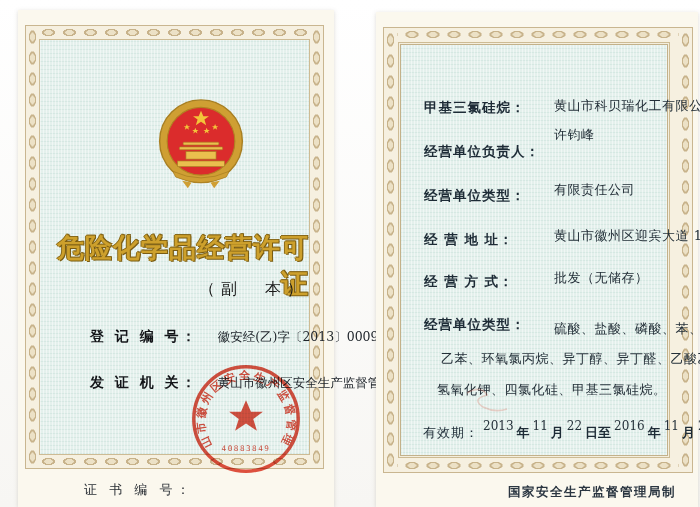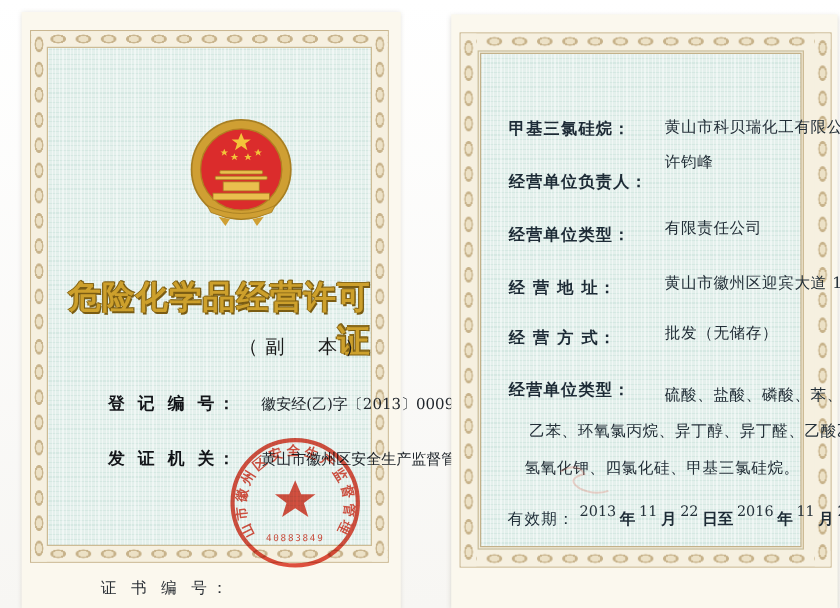--- a/index.html
+++ b/index.html
@@ -182,15 +182,16 @@
           <path d="M8 10 q14 -8 20 2 q-16 4 -4 12 q12 6 24 2" fill="none" stroke="#d96a55" stroke-width="1.6" opacity=".55"></path>
         </svg>
 
         <div class="validity">
           <span class="vlabel">有效期：</span><span class="vnum">2013</span><span class="vunit">年</span><span class="vnum">11</span><span class="vunit">月</span><span class="vnum">22</span><span class="vunit">日至</span><span class="vnum">2016</span><span class="vunit">年</span><span class="vnum">11</span><span class="vunit">月</span><span class="vnum">21</span>
         </div>
 
       </div>
     </div>
 
+    <div class="footer-made">国家安全生产监督管理局制</div>
   </div>
 
 </div>
 
 </body></html>

